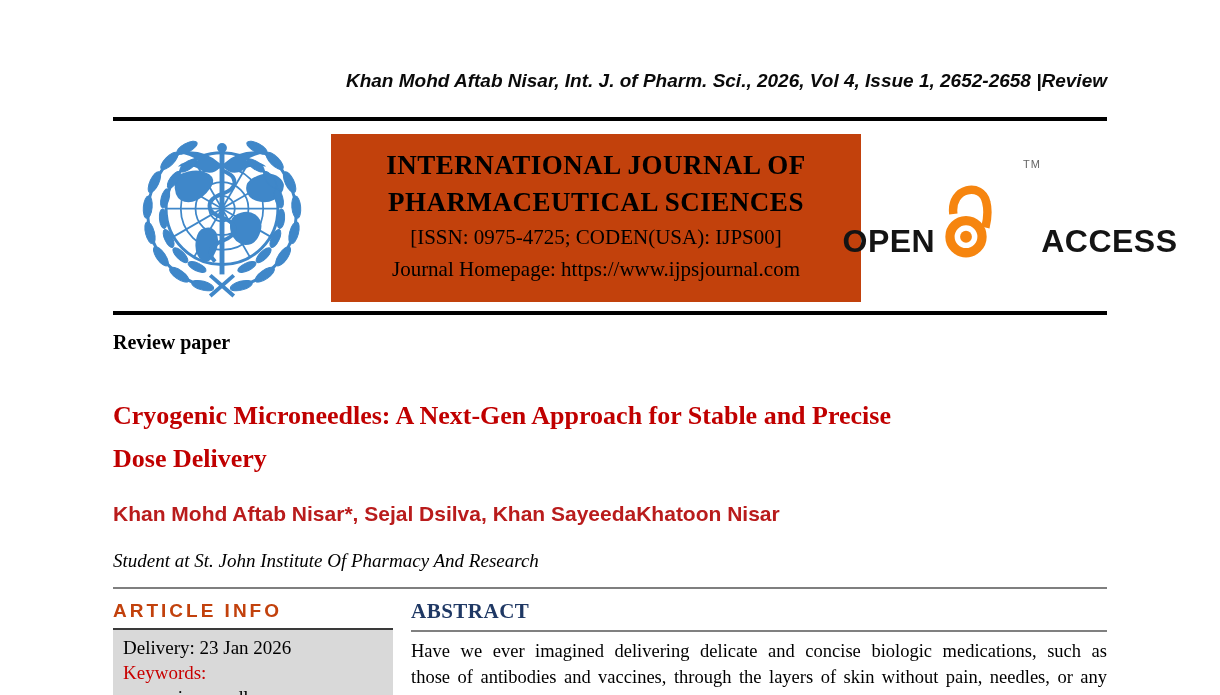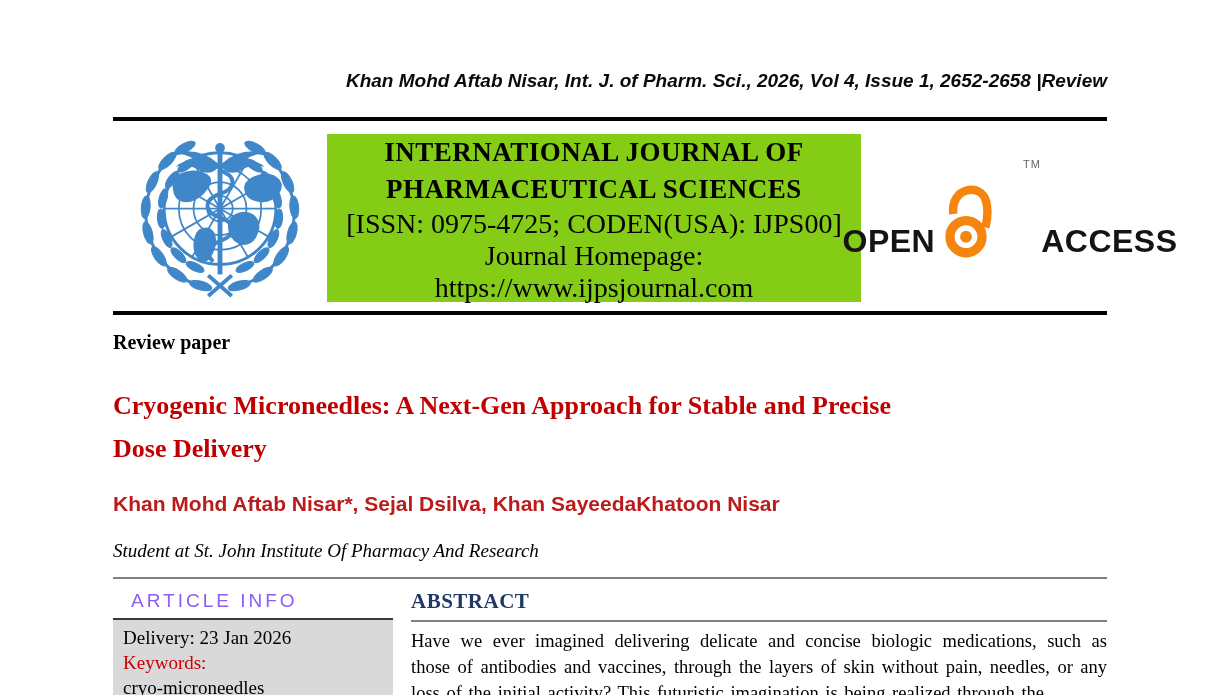--- a/index.html
+++ b/index.html
@@ -18,26 +18,27 @@
     color: #0a0a0a;
   }
   .rule-thick { height: 4px; background: #000; }
   .rule-thick.one { margin-top: 25px; }
   .rule-thick.two { margin-top: 9px; }
 
   .masthead { margin-top: 13px; display: flex; align-items: stretch; height: 168px; }
   .mast-logo { width: 218px; display: flex; align-items: center; justify-content: center; }
   .mast-box {
     flex: 1 1 auto;
-    background: #84cc16;
+    background: #c2410c;
     text-align: center;
+    padding-top: 13px;
     margin-right: 8px;
   }
   .mast-box .jtitle { font-size: 27px; font-weight: bold; line-height: 37px; letter-spacing: 0.5px; }
-  .mast-box .jmeta { font-size: 28px; line-height: 32px; }
+  .mast-box .jmeta { font-size: 21px; line-height: 32px; }
   .mast-oa {
     width: 238px;
     display: flex;
     align-items: flex-end;
     justify-content: center;
     padding-bottom: 36px;
     position: relative;
   }
   .oa-word {
     font-family: "Liberation Sans", sans-serif;
@@ -55,21 +56,21 @@
     right: 66px;
     font-family: "Liberation Sans", sans-serif;
     font-size: 11px;
     color: #666;
     letter-spacing: 1px;
   }
 
   .review-paper { margin-top: 16px; font-size: 20px; font-weight: bold; }
 
   .article-title {
-    margin-top: 30px;
+    margin-top: 40px;
     color: #c00000;
     font-weight: bold;
     font-size: 26px;
     line-height: 43px;
   }
   .authors {
     margin-top: 22px;
     font-family: "Liberation Sans", sans-serif;
     font-weight: bold;
     font-size: 21px;
@@ -78,26 +79,25 @@
   .affiliation { margin-top: 24px; font-style: italic; font-size: 19px; }
 
   .rule-thin { margin-top: 15px; height: 2px; background: #7f7f7f; }
 
   .cols { margin-top: 10px; display: flex; }
   .col-left { width: 280px; flex: 0 0 280px; }
   .col-right { flex: 1 1 auto; margin-left: 18px; }
 
   .ai-heading {
     font-family: "Liberation Sans", sans-serif;
-    font-weight: 400;
+    font-weight: 700;
     font-size: 19px;
     letter-spacing: 3px;
-    color: #8b5cf6;
+    color: #c2410c;
     line-height: 24px;
-    margin-left: 18px;
   }
   .ai-rule { margin-top: 5px; height: 2px; background: #3a3a3a; }
   .ai-box {
     background: #d9d9d9;
     padding: 5px 10px 40px 10px;
     font-size: 19px;
     line-height: 25px;
   }
   .ai-row { white-space: nowrap; }
   .ai-label { }

